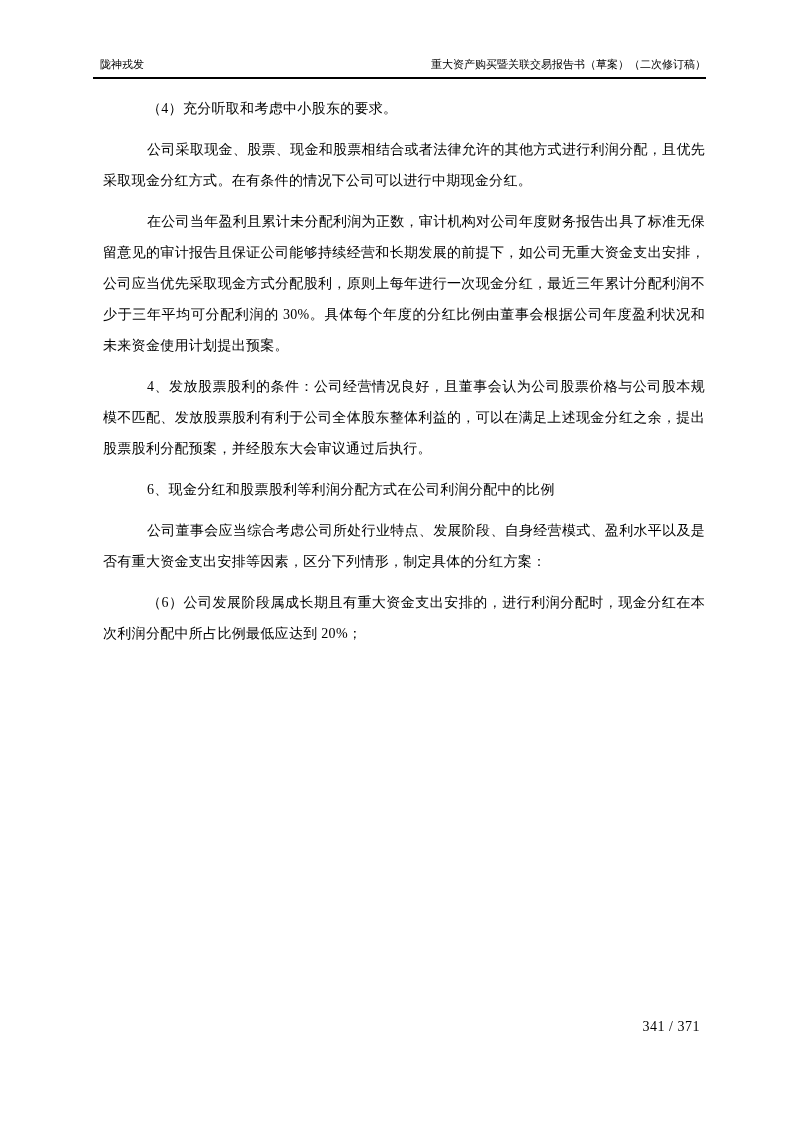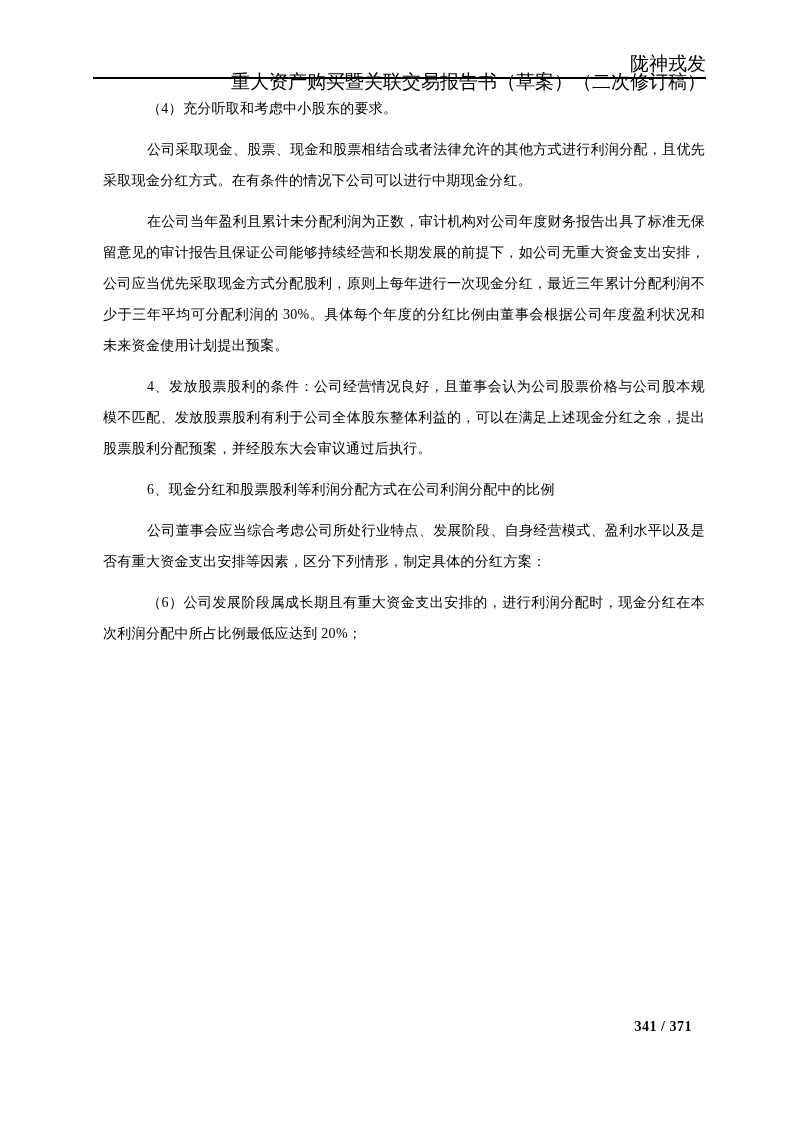--- a/index.html
+++ b/index.html
@@ -18,24 +18,23 @@
   }
   
   .hdr {
     position: absolute;
     left: 93px;
     right: 87px;
     top: 55px;
     display: flex;
     justify-content: space-between;
     align-items: flex-end;
-    font-size: 19px;
+    font-size: 11px;
     line-height: 18px;
     white-space: nowrap;
-    flex-direction: column;
   }
   .hdr-left { padding-left: 7px; }
   .hdr-rule {
     position: absolute;
     left: 93px;
     right: 87px;
     top: 77px;
     height: 2px;
     background: #000000;
   }
@@ -50,24 +49,24 @@
     font-size: 14px;
     line-height: 31px;
     text-align: justify;
     text-indent: 44px;
     margin: 0 0 10px 0;
     letter-spacing: 0.3px;
   }
   
   .ftr {
     position: absolute;
-    right: 101px;
+    right: 93px;
     top: 1019px;
     font-size: 14px;
-    font-weight: bold;
+    font-weight: normal;
     letter-spacing: 0.5px;
   }
 </style>
 </head>
 <body>
 
 <div class="page">
 
   <header class="hdr">
     <span class="hdr-left">陇神戎发</span>

